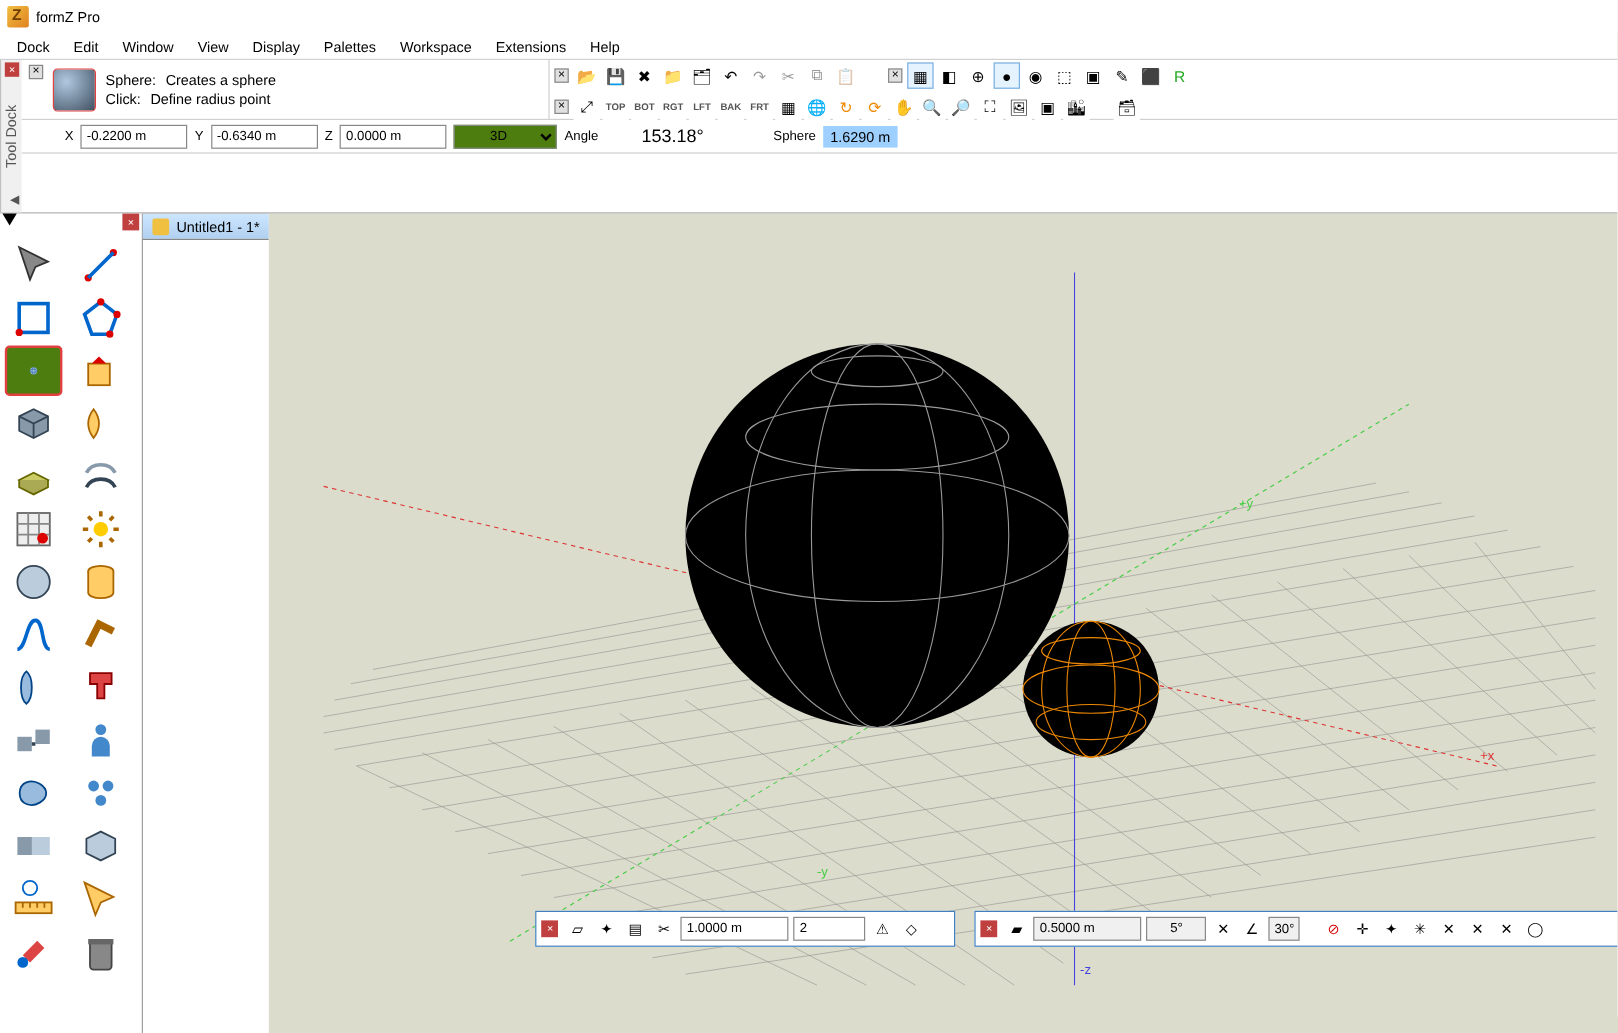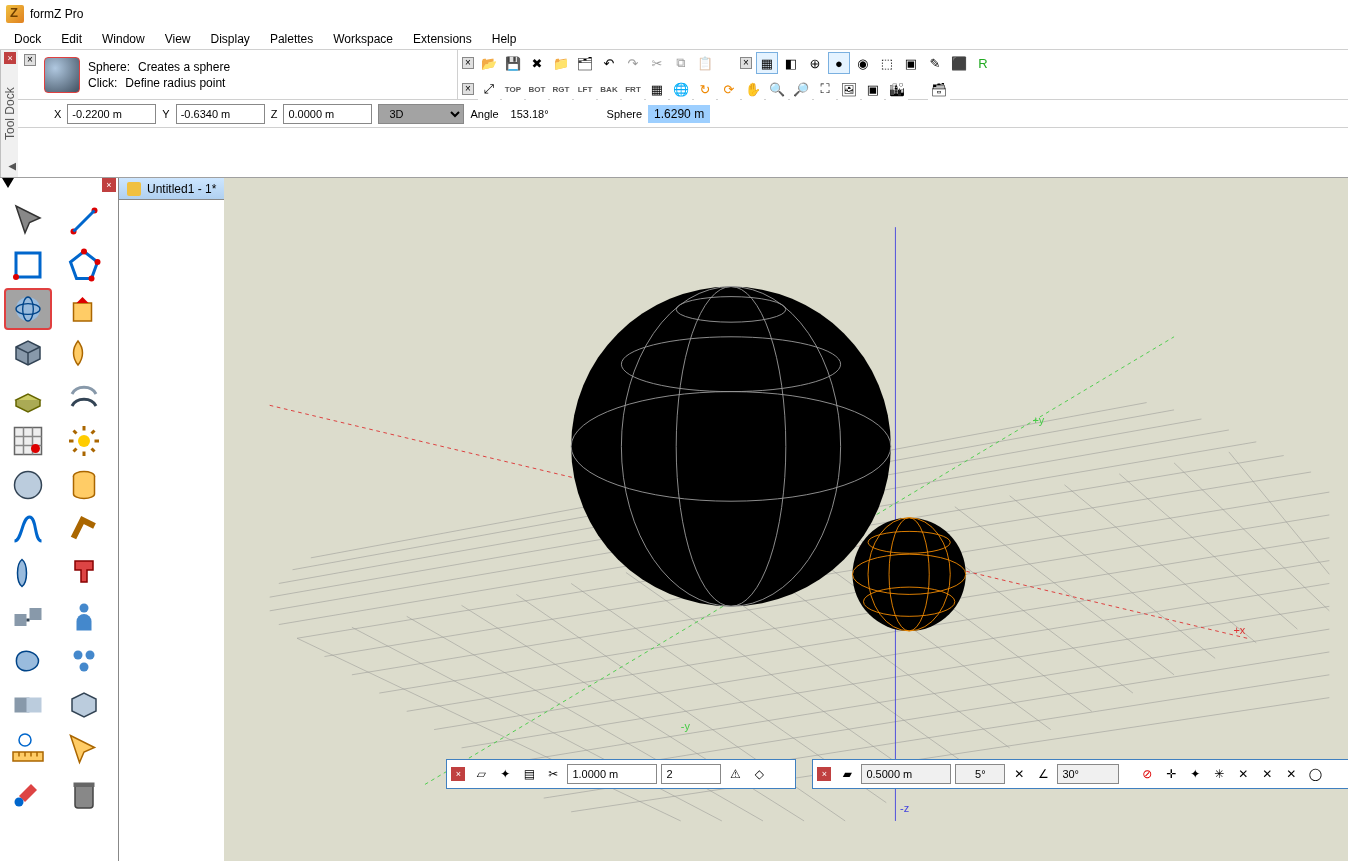--- a/index.html
+++ b/index.html
@@ -34,22 +34,22 @@
 
 .icon-row{ display:flex; align-items:center; padding:2px 4px; gap:2px;}
 .icon-row .close{width:12px;height:12px;background:#e0e0e0;border:1px solid #888;font-size:10px;line-height:10px;text-align:center;margin-right:2px;}
 .tb-icon{ width:22px; height:22px; border:1px solid transparent; display:flex; align-items:center; justify-content:center; font-size:13px; background:#fff; cursor:default;}
 .tb-icon.active{border:1px solid #7ab0e0; background:#e5f3ff;}
 .tb-mini{font-size:8px; font-weight:bold; color:#555;}
 
 .coord-row{display:flex;align-items:center;gap:6px;}
 .coord-lbl{font-size:11px;}
 .coord-in{width:89px;height:20px;border:1px solid #888;padding:0 4px;font-size:11px;}
-.sel{width:86px;height:20px;border:1px solid #888;padding:0 6px;font-size:11px;background:#a3a3a3;}
-.val-readonly{padding:2px 6px;font-size:11px;}
+.sel{width:86px;height:20px;border:1px solid #888;padding:0 18px;font-size:11px;background:#4d7c0f;text-align:center;}
+.val-readonly{padding:2px 6px;font-size:15px;margin-left:24px;}
 .val-hl{background:#9dcfff;padding:2px 6px;}
 
 
 .mainbody{ display:flex; height: 683px; }
 
 .tool-palette{ width:118px; background:#fff; position:relative;}
 .tp-header{height:14px;background:#c04040;position:absolute;right:2px;top:0;width:14px;color:#fff;font-size:9px;text-align:center;line-height:14px;}
 .tp-tri{position:absolute;left:2px;top:0;width:0;height:0;border-left:6px solid transparent;border-right:6px solid transparent;border-top:10px solid #000;}
 .tp-grid{margin-top:18px; display:grid; grid-template-columns:1fr 1fr; gap:2px; padding:4px;}
 .tool-btn{width:48px;height:42px;border:1px solid rgba(0,0,0,0);display:flex;align-items:center;justify-content:center;cursor:default;}
@@ -452,21 +452,21 @@
         <span class="fp-ic">◇</span>
       </div>
 
       <div class="float-pal" style="left:588px;width:570px;">
         <span class="fp-close">×</span>
         <span class="fp-ic">▰</span>
         <input class="fp-in" style="width: 90px; background: rgb(240, 240, 240);" value="0.5000 m">
         <input class="fp-in" style="width: 50px; background: rgb(240, 240, 240); text-align: center;" value="5°">
         <span class="fp-ic">✕</span>
         <span class="fp-ic">∠</span>
-        <input class="fp-in" style="width: 62px; background: rgb(240, 240, 240); text-align: left;" value="30°">
+        <input class="fp-in" style="width: 26px; background: rgb(240, 240, 240); text-align: left;" value="30°">
         <span style="width:10px"></span>
         <span class="fp-ic" style="color:#d00">⊘</span>
         <span class="fp-ic">✛</span>
         <span class="fp-ic">✦</span>
         <span class="fp-ic">✳</span>
         <span class="fp-ic">✕</span>
         <span class="fp-ic">✕</span>
         <span class="fp-ic">✕</span>
         <span class="fp-ic">◯</span>
       </div>

